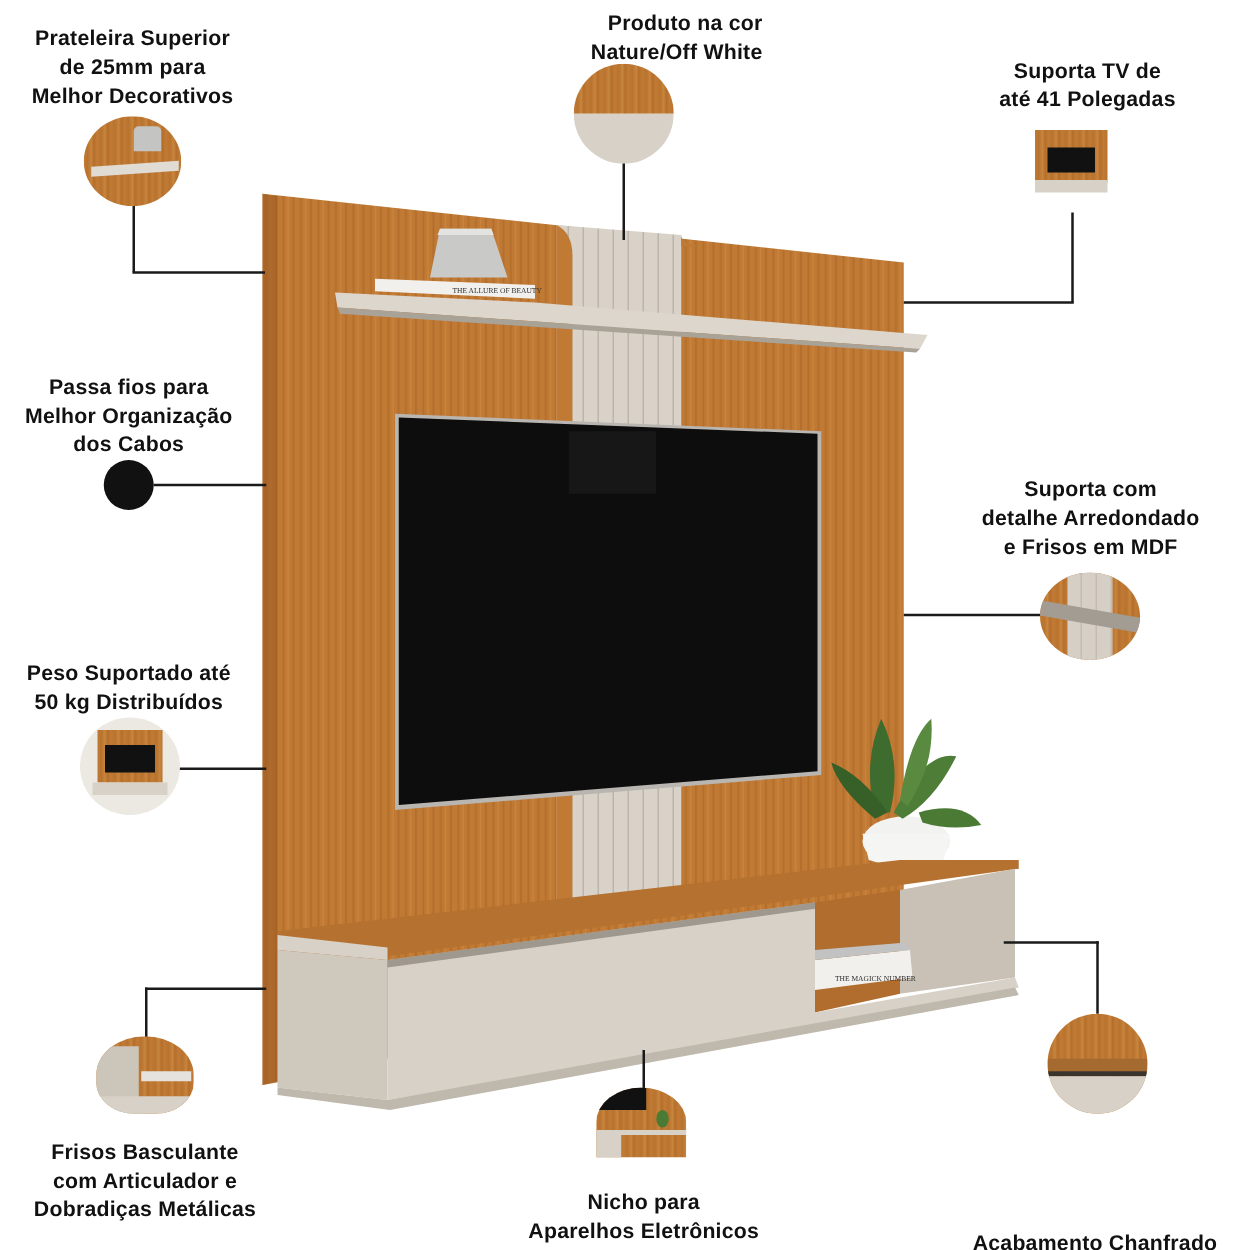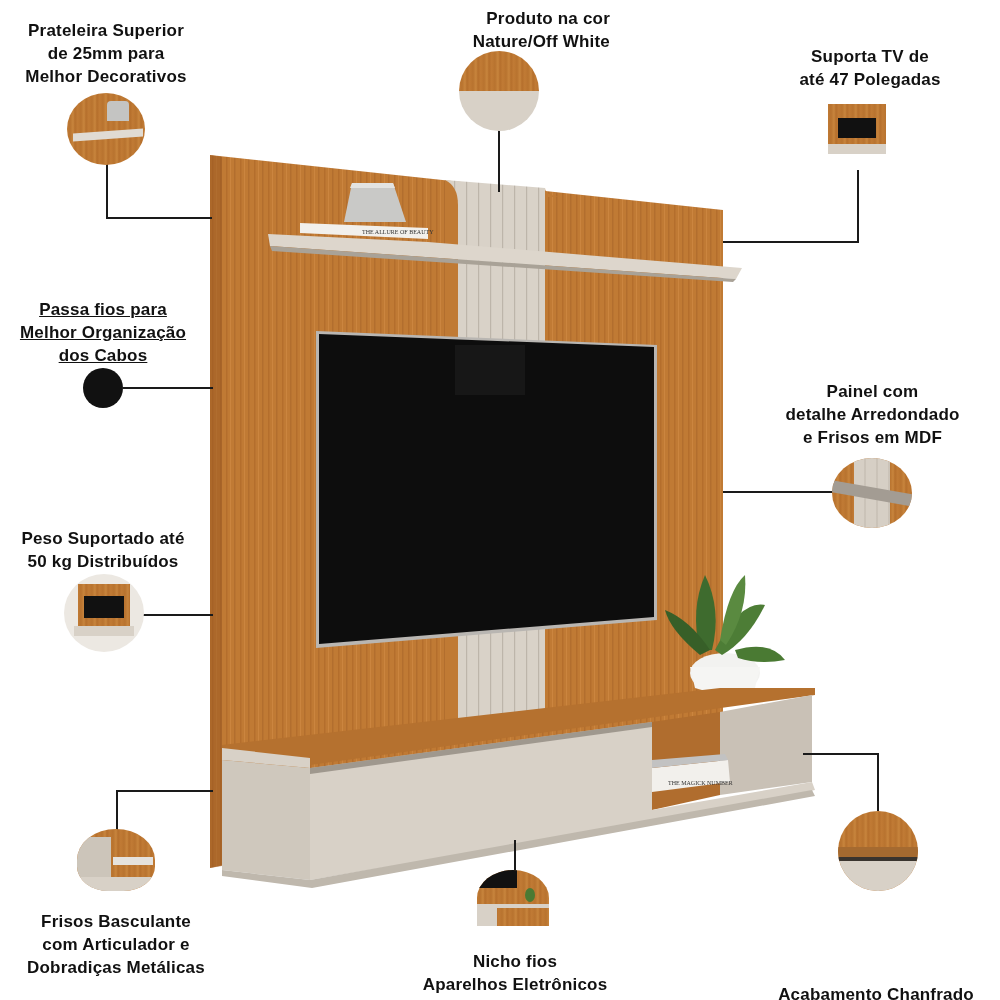--- a/index.html
+++ b/index.html
@@ -123,33 +123,33 @@
 </div>
 
 <div class="label" style="left:390px;top:7px;width:220px;text-align:right;">Produto na cor
 Nature/Off White</div>
 <div class="circle" style="left:459px;top:51px;width:80px;height:80px;">
   <div class="wood" style="position:absolute;left:0;top:0;width:100%;height:50%;"></div>
   <div class="offwhite" style="position:absolute;left:0;top:50%;width:100%;height:50%;"></div>
 </div>
 
 <div class="label" style="left:760px;top:45px;width:220px;">Suporta TV de
-até 47 Polegadas</div>
+até 41 Polegadas</div>
 <div style="position:absolute;left:828px;top:104px;width:58px;height:50px;">
   <div class="wood" style="position:absolute;left:0;top:0;width:58px;height:42px;"></div>
   <div style="position:absolute;left:10px;top:14px;width:38px;height:20px;background:#111;"></div>
   <div class="offwhite" style="position:absolute;left:0;top:40px;width:58px;height:10px;"></div>
 </div>
 
-<div class="label" style="left:0px;top:298px;width:206px;text-decoration:underline;">Passa fios para
+<div class="label" style="left:0px;top:298px;width:206px;">Passa fios para
 Melhor Organização
 dos Cabos</div>
 <div class="circle" style="left:83px;top:368px;width:40px;height:40px;background:#111;"></div>
 
-<div class="label" style="left:750px;top:380px;width:245px;">Painel com
+<div class="label" style="left:750px;top:380px;width:245px;">Suporta com
 detalhe Arredondado
 e Frisos em MDF</div>
 <div class="circle" style="left:832px;top:458px;width:80px;height:70px;">
   <div class="wood" style="position:absolute;inset:0;"></div>
   <div class="frisos" style="position:absolute;left:22px;top:0;width:36px;height:100%;"></div>
   <div style="position:absolute;left:-4px;top:30px;width:96px;height:12px;background:#a39c93;transform:rotate(10deg);"></div>
 </div>
 
 <div class="label" style="left:0px;top:527px;width:206px;">Peso Suportado até
 50 kg Distribuídos</div>
@@ -169,21 +169,21 @@
 com Articulador e
 Dobradiças Metálicas</div>
 
 <div class="circle" style="left:477px;top:870px;width:72px;height:56px;border-radius:50% 50% 0 0;">
   <div class="wood" style="position:absolute;inset:0;"></div>
   <div style="position:absolute;left:0;top:0;width:40px;height:18px;background:#111;"></div>
   <div class="offwhite" style="position:absolute;left:0;top:34px;width:72px;height:4px;"></div>
   <div class="offwhite" style="position:absolute;left:0;top:38px;width:20px;height:18px;"></div>
   <div style="position:absolute;left:48px;top:18px;width:10px;height:14px;background:#4a7a33;border-radius:50%;"></div>
 </div>
-<div class="label" style="left:395px;top:950px;width:240px;">Nicho fios
+<div class="label" style="left:395px;top:950px;width:240px;">Nicho para
 Aparelhos Eletrônicos</div>
 
 <div class="circle" style="left:838px;top:811px;width:80px;height:80px;">
   <div class="wood" style="position:absolute;inset:0;"></div>
   <div style="position:absolute;left:0;top:36px;width:80px;height:10px;background:#a56a30;"></div>
   <div style="position:absolute;left:0;top:46px;width:80px;height:4px;background:#3a342e;"></div>
   <div class="offwhite" style="position:absolute;left:0;top:50px;width:80px;height:30px;"></div>
 </div>
 <div class="label" style="left:752px;top:943px;width:248px;margin-top:40px;">Acabamento Chanfrado
 na Base e Prateleira</div>

